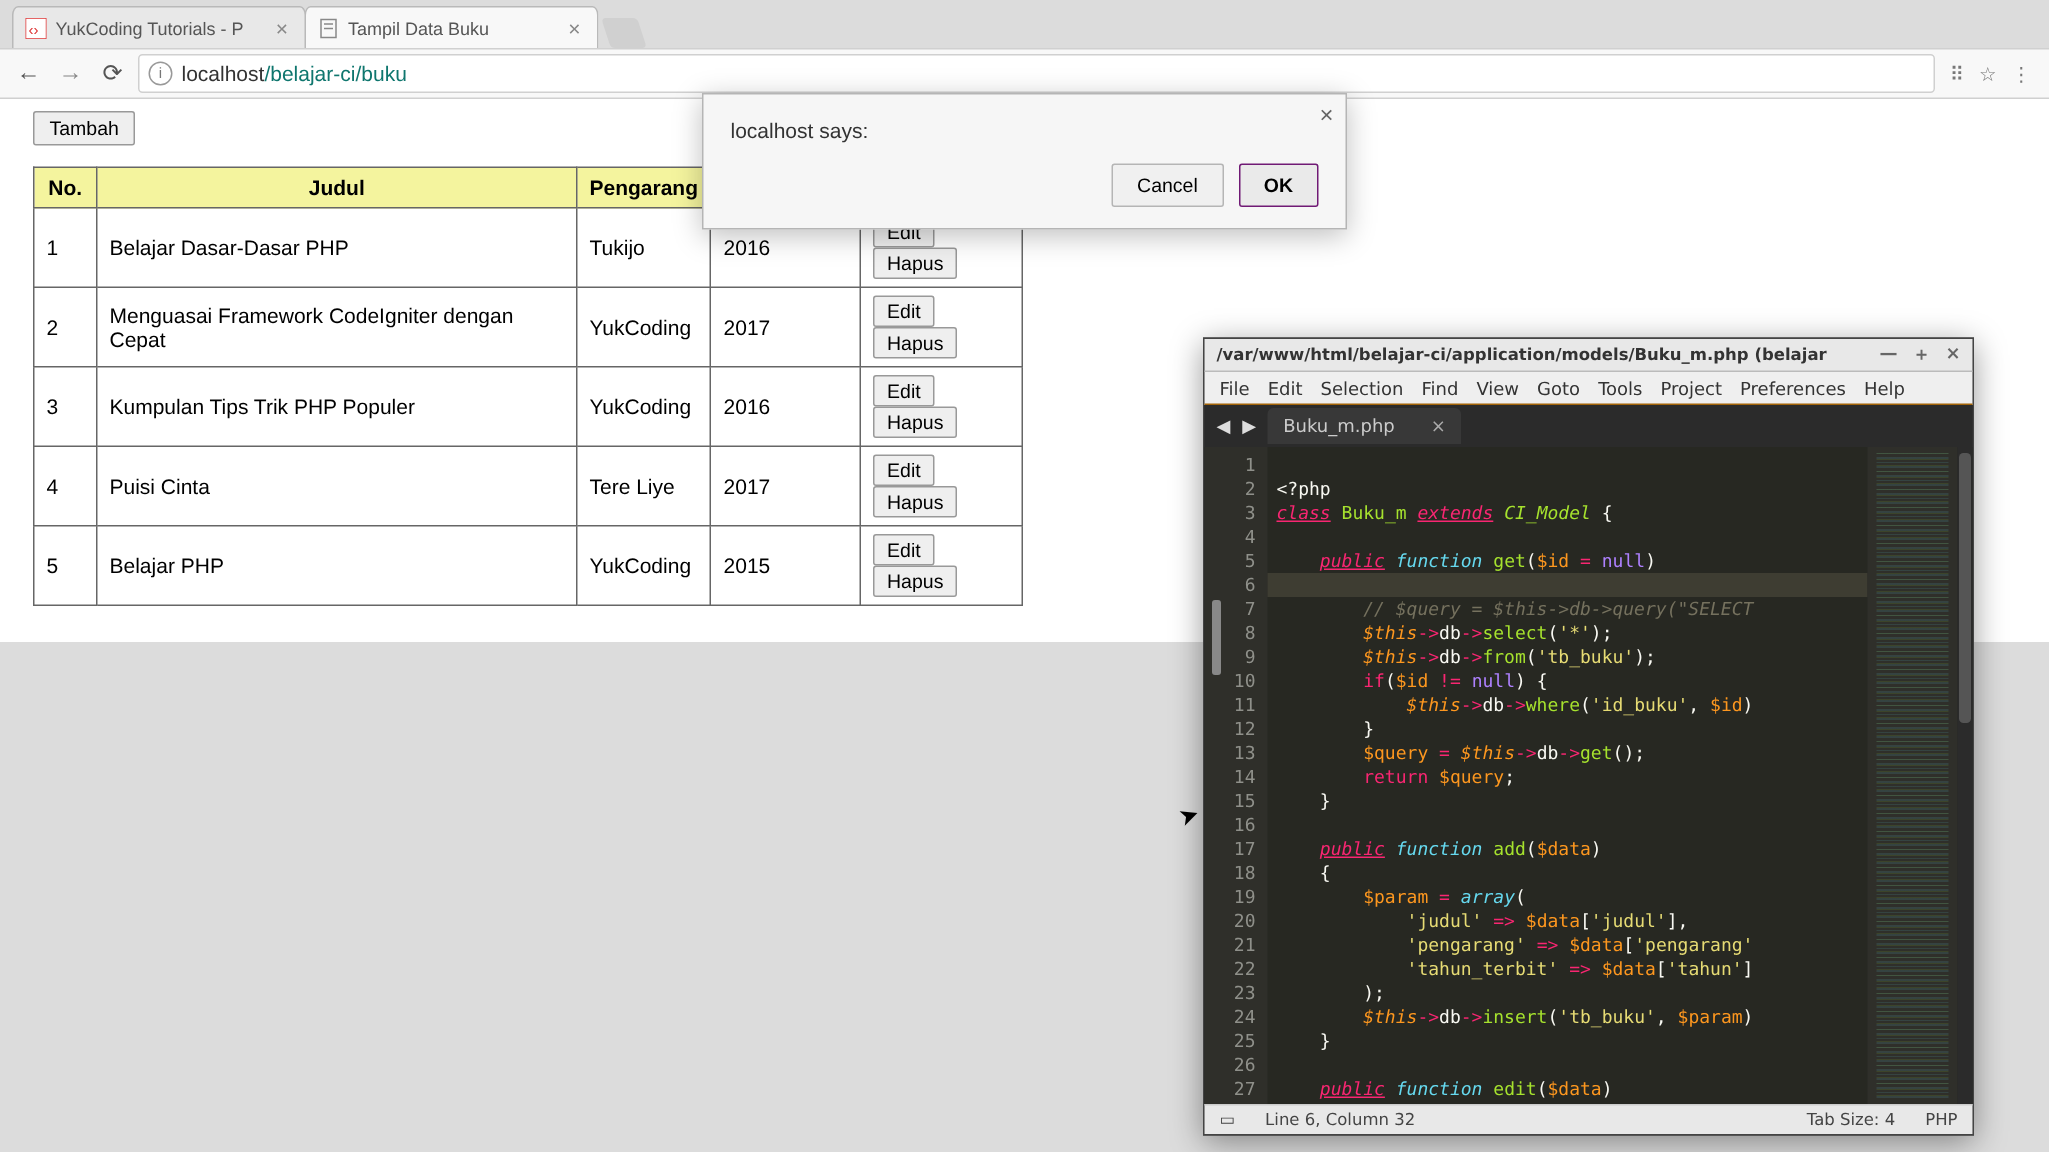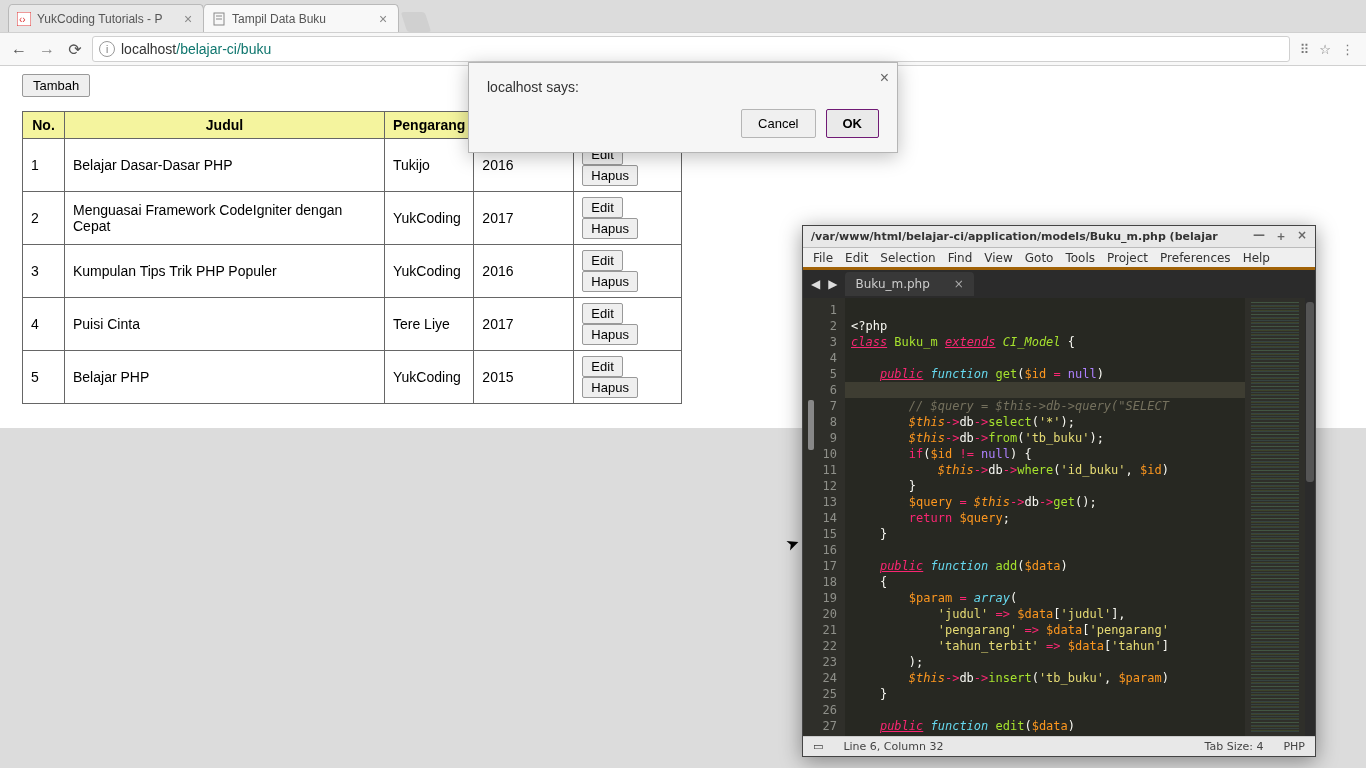--- a/index.html
+++ b/index.html
@@ -50,21 +50,21 @@
   .jsdialog .msg { font-size: 13px; color: #555; margin-bottom: 28px; }
   .jsdialog .btns { display: flex; justify-content: flex-end; gap: 10px; }
   .jsdialog .dbtn { padding: 6px 16px; border: 1px solid #b5b5b5; background: #f0f0f0; font-size: 13px; border-radius: 2px; }
   .jsdialog .dbtn.primary { border: 1px solid #701a75; font-weight: 700; background: #eaeaea; }
 
   
   .sublime { position: absolute; left: 802px; top: 225px; width: 514px; height: 532px; background: #2b2b2b; border: 1px solid #444; box-shadow: 0 4px 20px rgba(0,0,0,0.4); display: flex; flex-direction: column; font-family: "DejaVu Sans", Arial, sans-serif; }
   .sublime .titlebar { height: 22px; background: #e8e8e8; color: #333; display: flex; align-items: center; padding: 0 8px; font-size: 11px; font-weight: 700; border-bottom: 1px solid #bbb; }
   .sublime .titlebar .spacer { flex: 1; }
   .sublime .titlebar .winicons { display: flex; gap: 10px; color: #666; font-size: 12px; }
-  .sublime .menubar { height: 22px; background: #efefef; display: flex; align-items: center; gap: 12px; padding: 0 10px; font-size: 12px; color: #333; border-bottom: 3px solid #a16207; }
+  .sublime .menubar { height: 22px; background: #efefef; display: flex; align-items: center; gap: 12px; padding: 0 10px; font-size: 12px; color: #333; border-bottom: 1px solid #a16207; }
   .sublime .tabsrow { height: 28px; background: #2b2b2b; display: flex; align-items: center; padding: 0 8px; gap: 8px; }
   .sublime .tabsrow .arrow { color: #ddd; font-size: 12px; }
   .sublime .filetab { height: 24px; background: #383838; color: #ccc; display: flex; align-items: center; padding: 0 10px; font-size: 12px; border-top-left-radius: 4px; border-top-right-radius: 4px; gap: 24px; }
   .sublime .filetab .x { color: #aaa; }
   .sublime .editor { flex: 1; display: flex; background: #272822; font-family: Consolas, "DejaVu Sans Mono", monospace; font-size: 12px; overflow: hidden; position: relative; }
   .sublime .gutter { width: 42px; background: #2f2f2a; color: #8f908a; text-align: right; padding: 4px 8px 0 0; line-height: 16px; }
   .sublime .code { flex: 1; color: #f8f8f2; padding: 4px 0 0 6px; line-height: 16px; white-space: pre; position: relative; }
   .sublime .code .hl-line { position: absolute; left: 0; right: 0; height: 16px; background: #3e3d32; top: calc(4px + 16px * 5); }
   .sublime .minimap { width: 60px; background: #2f2f2a; position: relative; }
   .sublime .minimap::before { content: ""; position: absolute; inset: 4px 6px; background: repeating-linear-gradient(#66d9ef22 0 1px, transparent 1px 3px), repeating-linear-gradient(#a6e22e22 0 1px, transparent 1px 4px); opacity: 0.9; }

